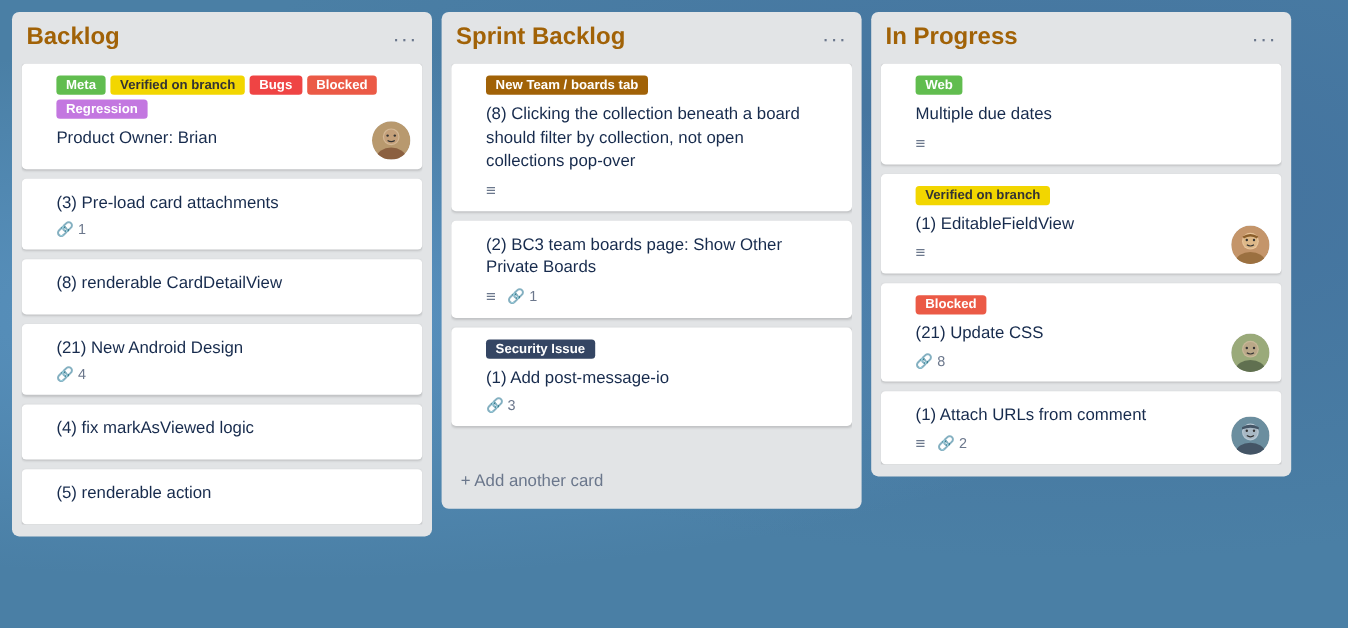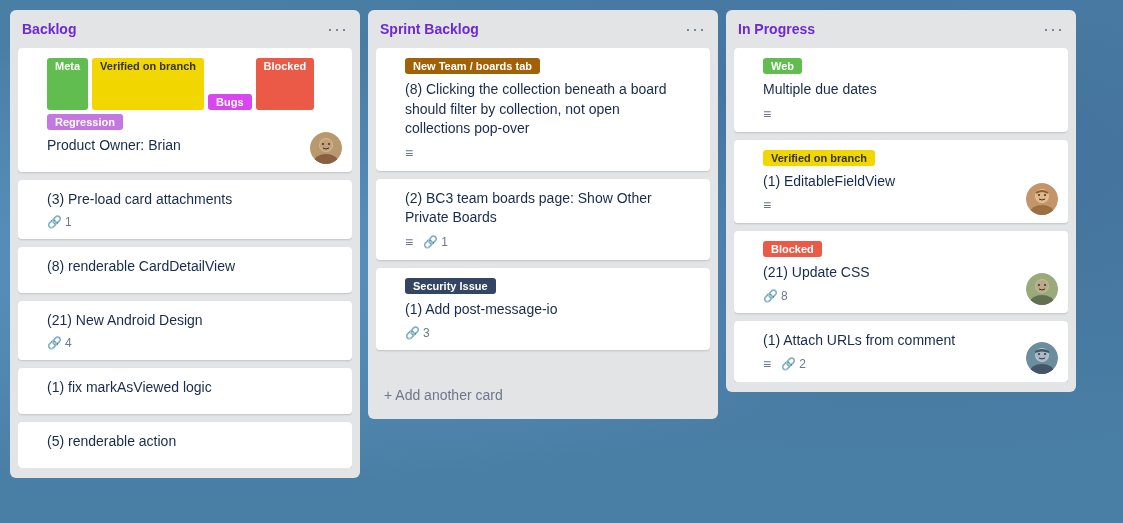--- a/index.html
+++ b/index.html
@@ -31,23 +31,23 @@
       flex-direction: column;
     }
     .column-header {
       display: flex;
       justify-content: space-between;
       align-items: center;
       margin-bottom: 10px;
       padding: 0 4px;
     }
     .column-title {
-      font-size: 14px;
+      font-size: 20px;
       font-weight: 700;
-      color: #6d28d9;
+      color: #a16207;
     }
     .column-menu {
       cursor: pointer;
       color: #6b778c;
       font-size: 18px;
       letter-spacing: 1px;
       line-height: 1;
     }
     .cards-container {
       overflow-y: auto;
@@ -72,21 +72,21 @@
     .label {
       display: inline-block;
       padding: 2px 8px;
       border-radius: 3px;
       font-size: 11px;
       font-weight: 700;
       color: #fff;
     }
     .label-green { background: #61bd4f; }
     .label-yellow { background: #f2d600; color: #333; }
-    .label-orange { background: #d946ef; margin-top: 36px; }
+    .label-orange { background: #ef4444; }
     .label-red { background: #eb5a46; }
     .label-purple { background: #c377e0; }
     .label-cyan { background: #a16207; }
     .label-dark { background: #344563; }
     .card-title {
       font-size: 14px;
       color: #172b4d;
       line-height: 1.4;
       margin-bottom: 6px;
     }
@@ -169,21 +169,21 @@
         <div class="card">
           <div class="card-title">(21) New Android Design</div>
           <div class="card-meta">
             <span class="card-meta-item">
               <span style="font-size:12px;color:#6b778c;">🔗</span>
               <span style="font-size:12px;color:#6b778c;">4</span>
             </span>
           </div>
         </div>
         <div class="card">
-          <div class="card-title">(1) fix markAsViewed logic</div>
+          <div class="card-title">(4) fix markAsViewed logic</div>
         </div>
         <div class="card">
           <div class="card-title">(5) renderable action</div>
         </div>
       </div>
     </div>
     <div class="column">
       <div class="column-header">
         <span class="column-title">Sprint Backlog</span>
         <span class="column-menu">···</span>

